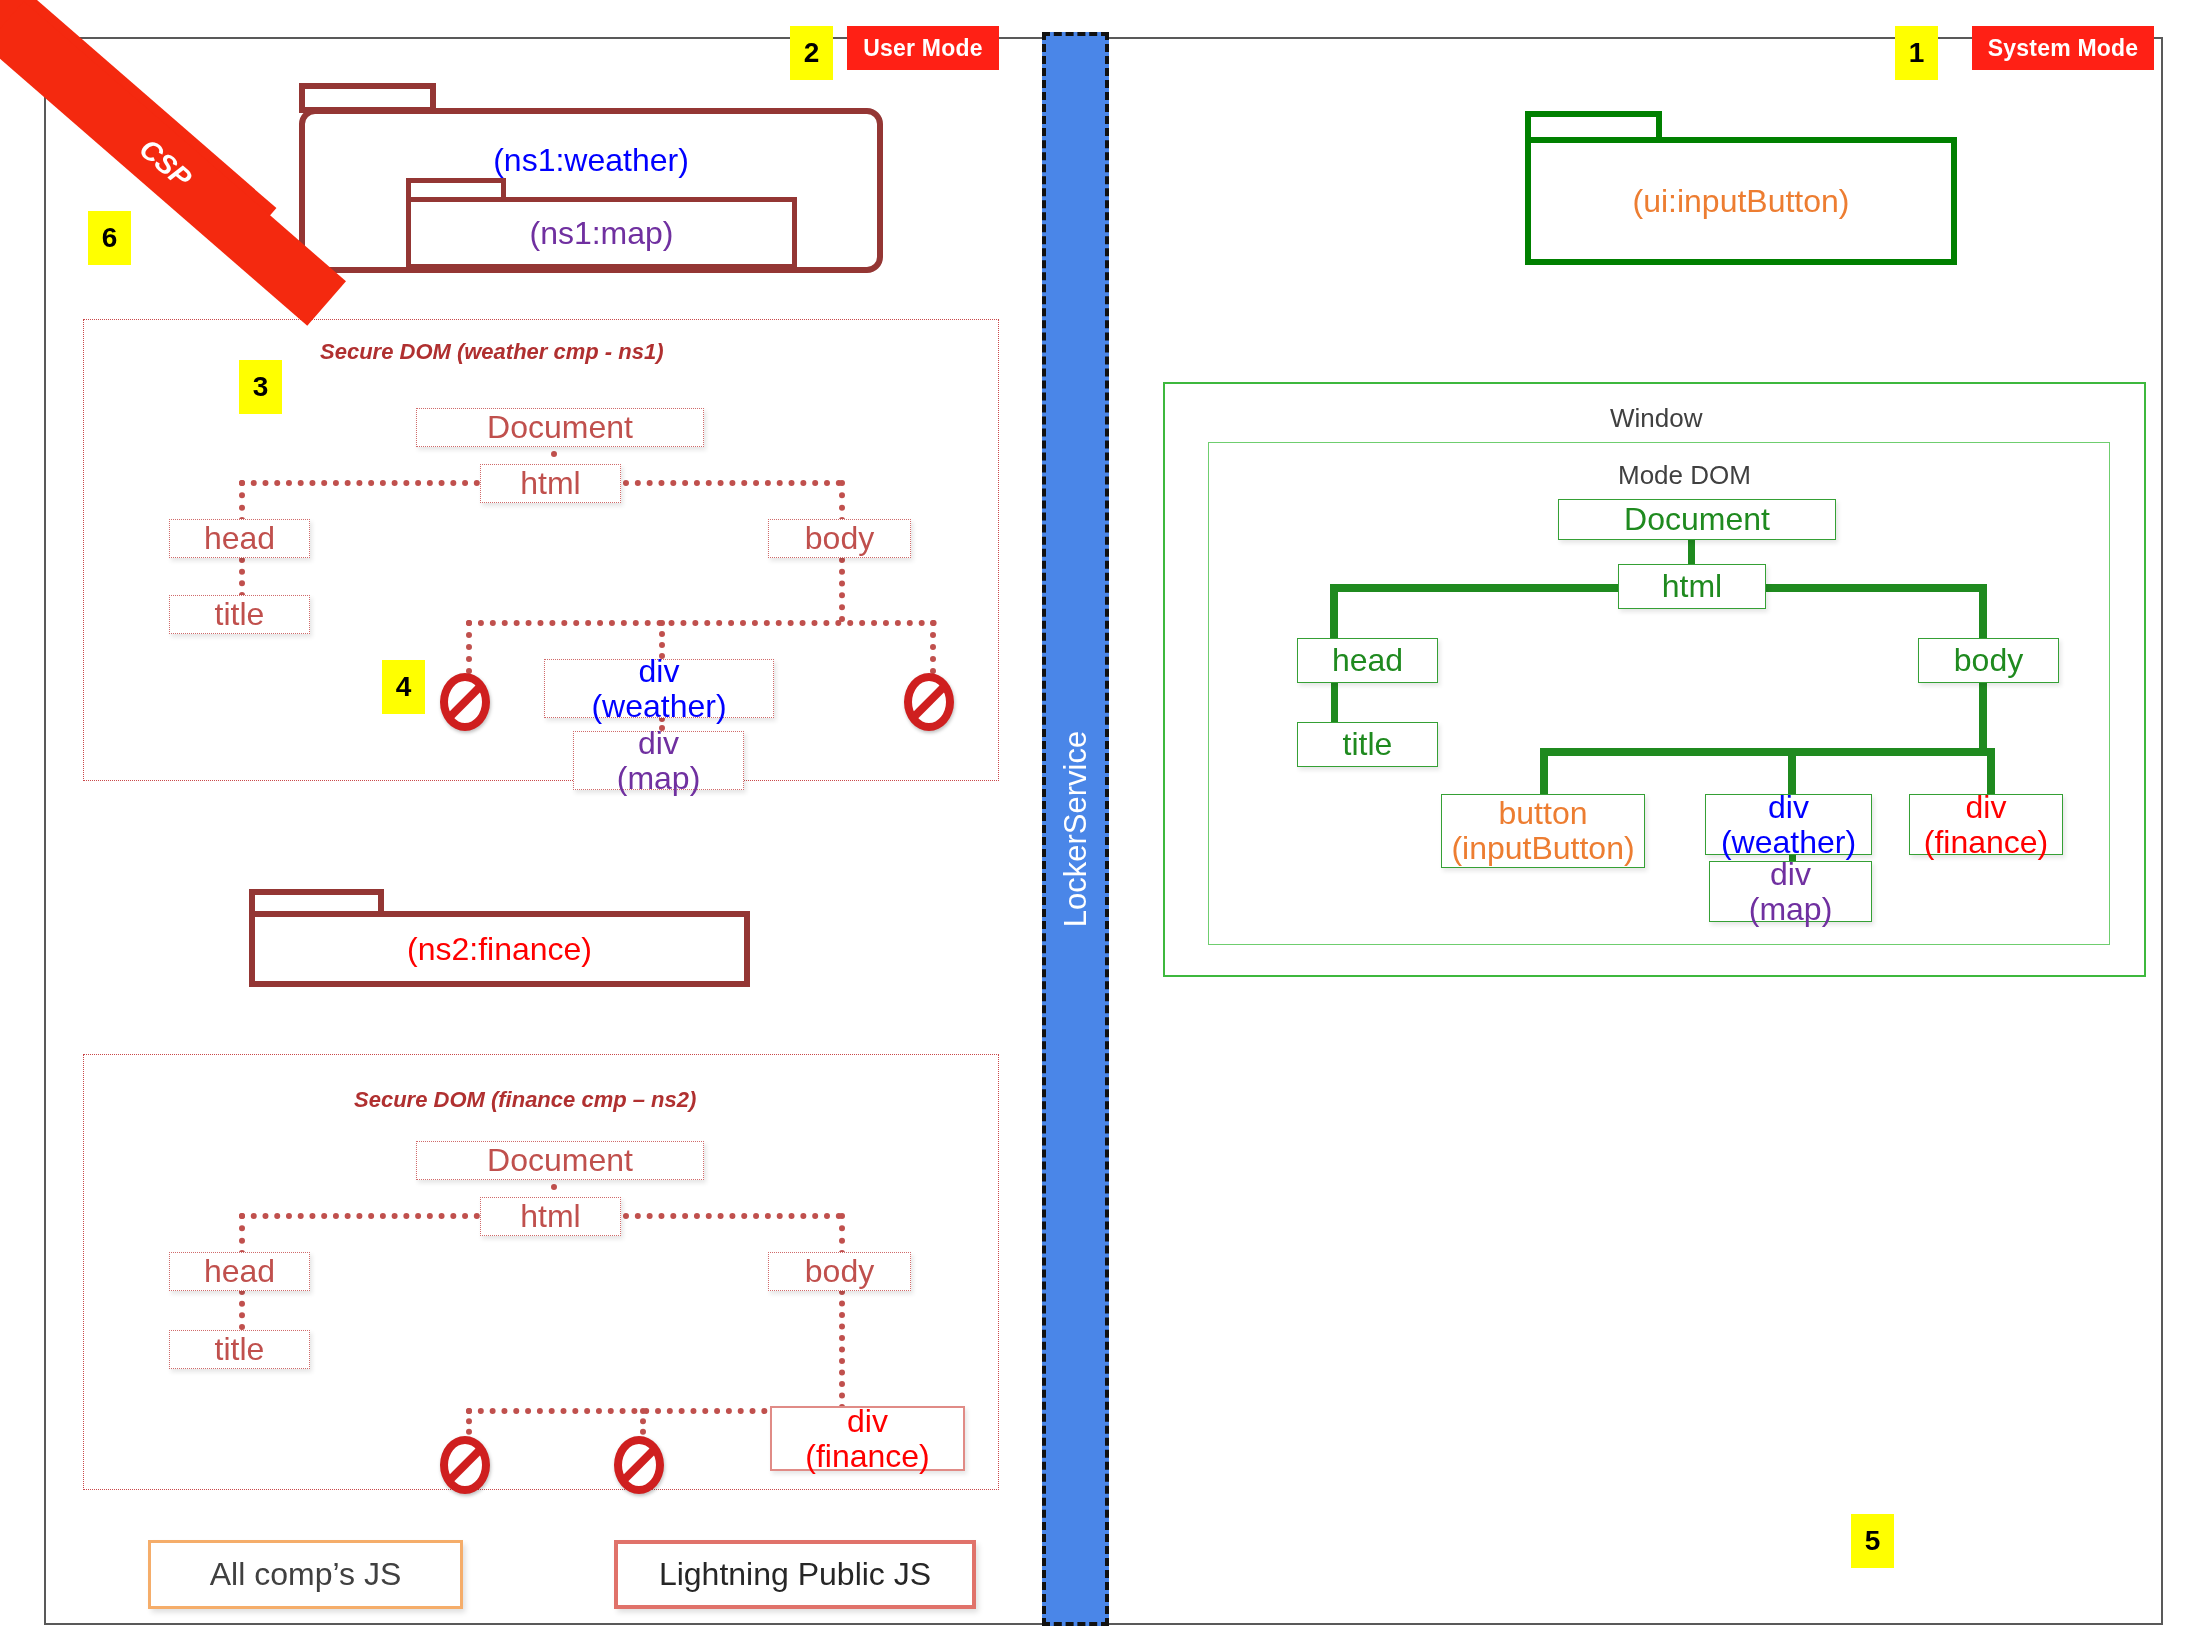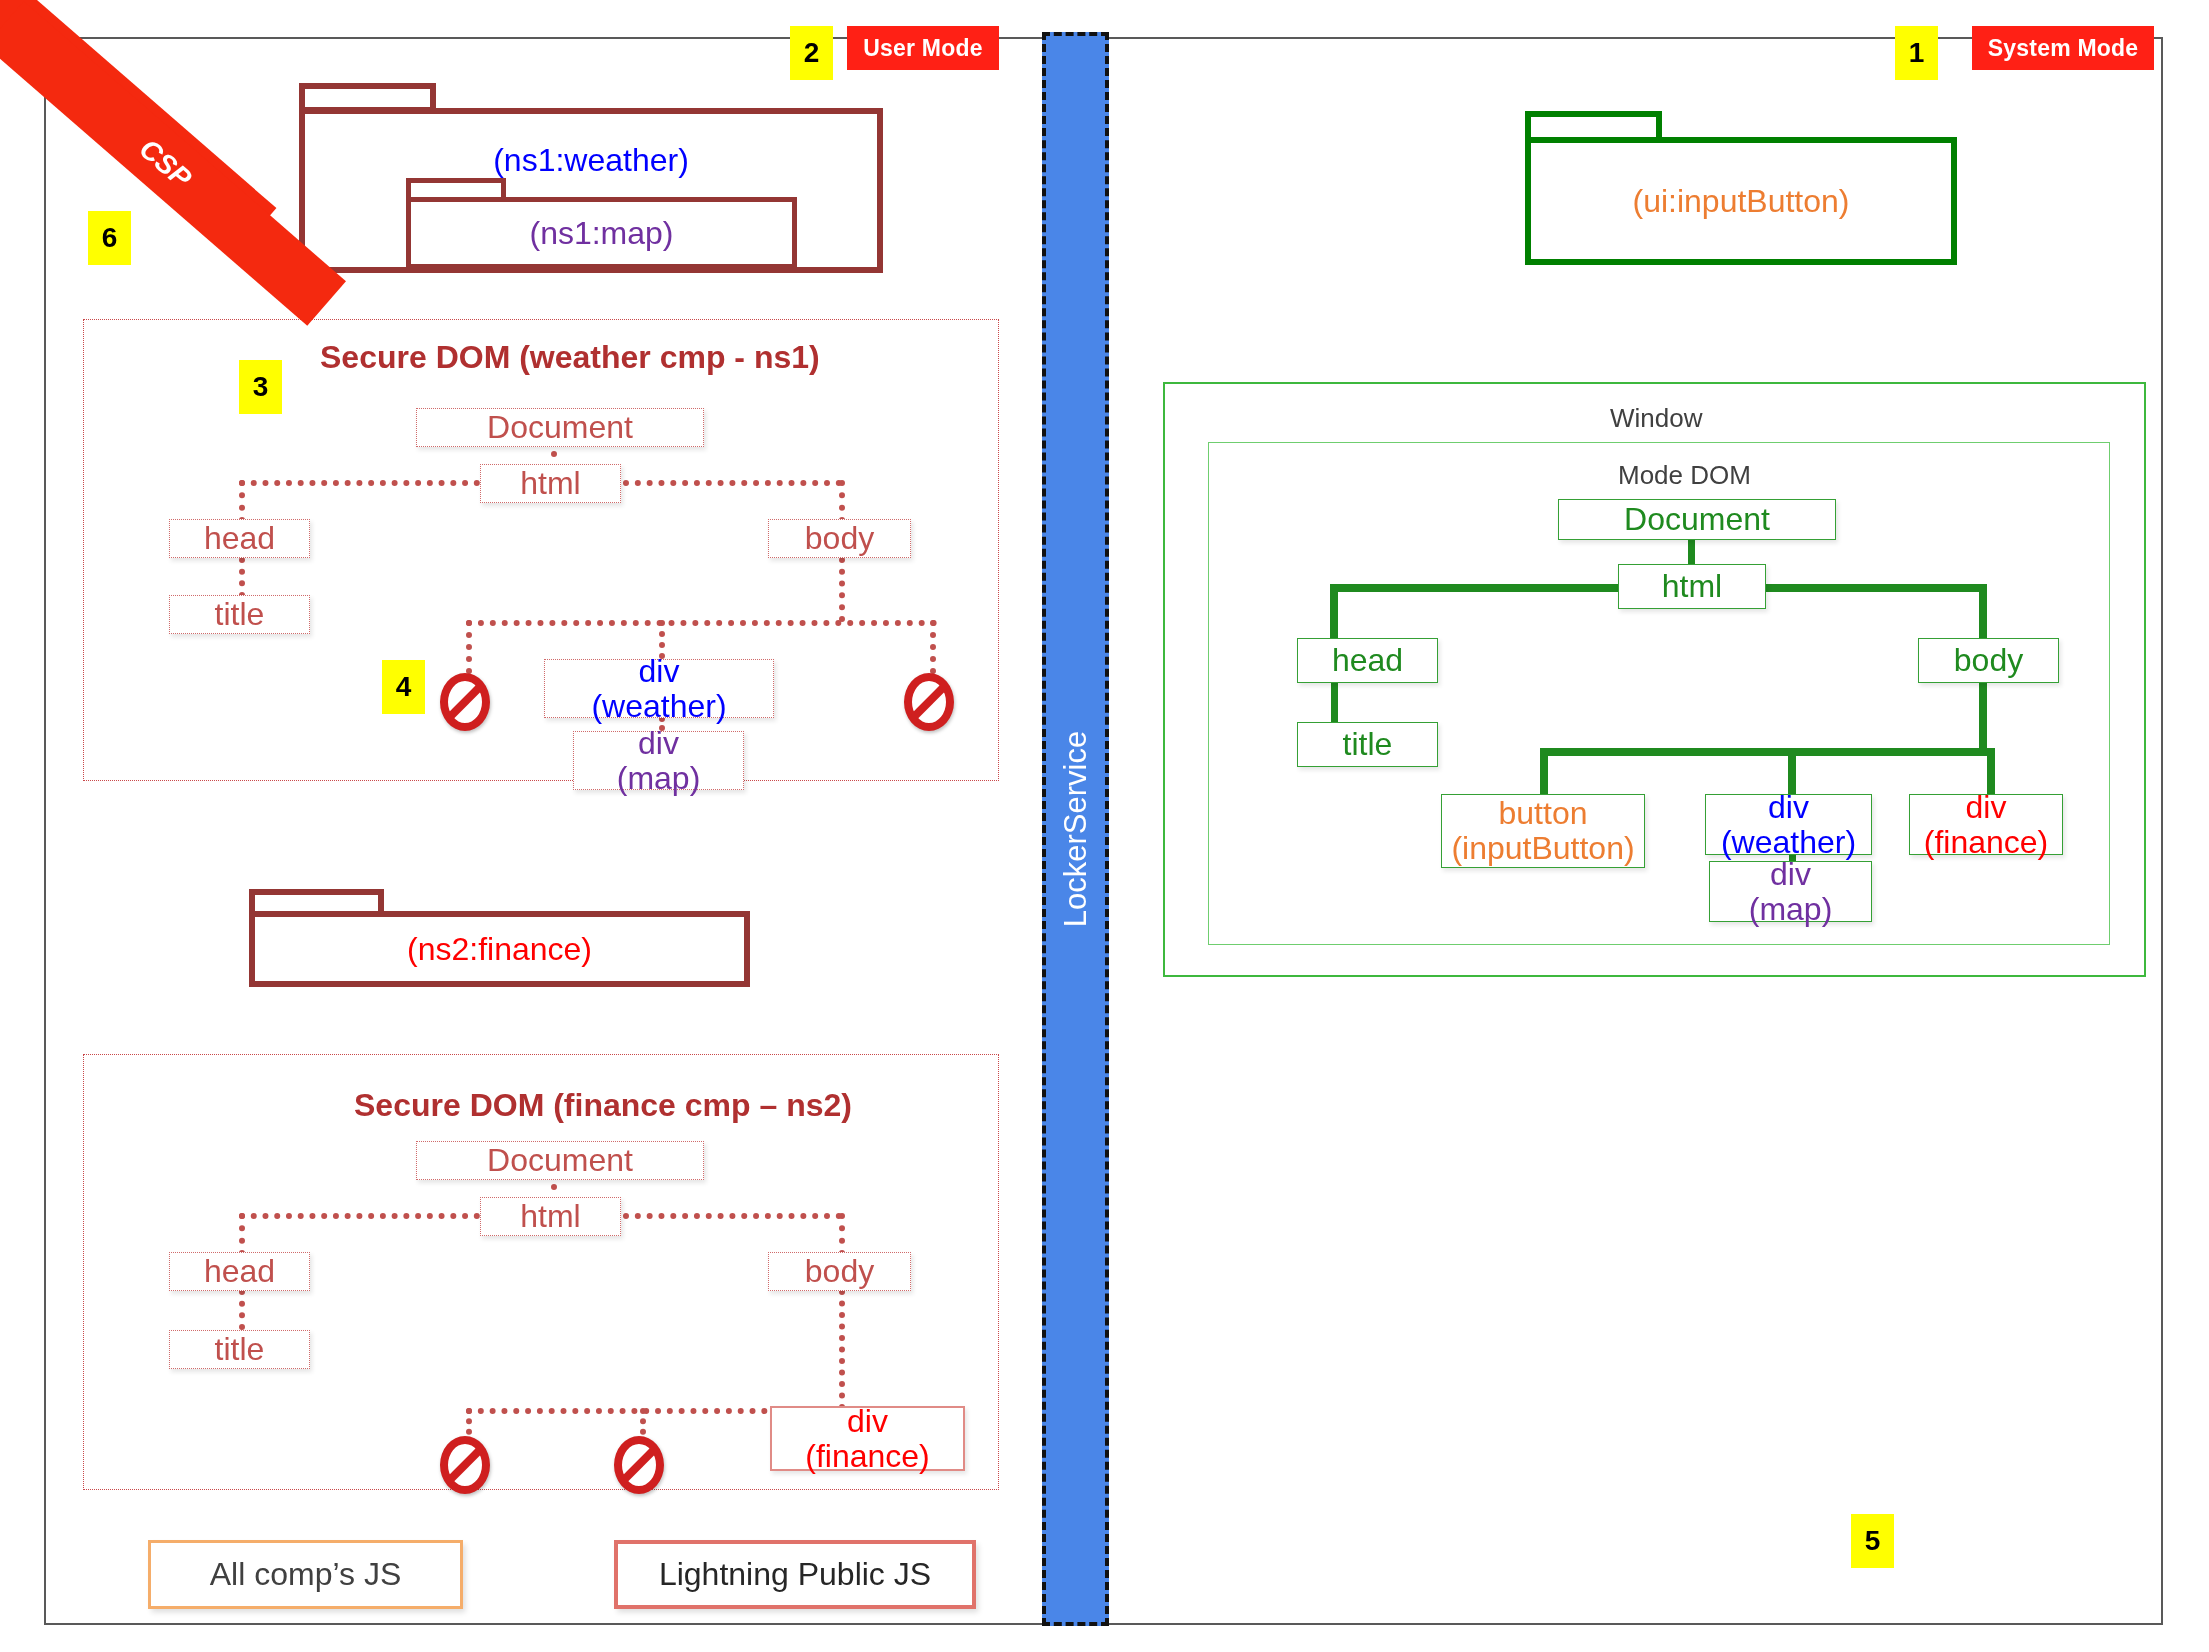--- a/index.html
+++ b/index.html
@@ -65,22 +65,23 @@
   .secure-box {
     position: absolute;
     border: 1.9px dotted #c9484a;
     background: #ffffff;
     box-sizing: border-box;
   }
   .secure-title {
     position: absolute;
     color: #b03030;
     font-weight: bold;
-    font-size: 32px;
+    font-size: 22px;
     white-space: nowrap;
+    font-style: italic;
   }
 
   
   .node {
     position: absolute;
     box-sizing: border-box;
     display: flex; flex-direction: column;
     align-items: center; justify-content: center;
     background: #ffffff;
     font-size: 32px;
@@ -188,21 +189,21 @@
   <div class="num-badge" style="left:1895px; top:26px;">1</div>
   <div class="mode-chip" style="left:1972px; top:26px; width:182px; height:44px;">System Mode</div>
 
   <div class="num-badge" style="left:88px; top:211px;">6</div>
 
   <div class="ribbon" style="left:-93px; top:70px; width:399px; height:59px; transform: rotate(41deg); font-size:28px;">Use strict</div>
   <div class="ribbon" style="left:-48px; top:134px; width:427px; height:59px; transform: rotate(41deg); font-size:28px;">CSP</div>
 
   <div class="pkg">
     <div class="tab" style="left:299px; top:83px; width:137px; height:30px; border-width:6.5px; border-color:#943634;"></div>
-    <div class="bodybox" style="left:299px; top:108px; width:584px; height:165px; border-width:6.5px; border-color:#943634;">
+    <div class="bodybox" style="left:299px; top:108px; width:584px; height:165px; border-width:6.5px; border-color:#943634;border-radius:16px;">
       <span class="pkg-label" style="color:#0000ff; position:absolute; top:28px;">(ns1:weather)</span>
     </div>
 
     <div class="tab" style="left:406px; top:178px; width:100px; height:24px; border-width:5.6px; border-color:#943634;"></div>
     <div class="bodybox" style="left:406px; top:197px; width:391px; height:72px; border-width:5.6px; border-color:#943634;">
       <span class="pkg-label" style="color:#7030a0;">(ns1:map)</span>
     </div>
   </div>
 
   <div class="secure-box" style="left:83px; top:319px; width:916px; height:462px;"></div>

